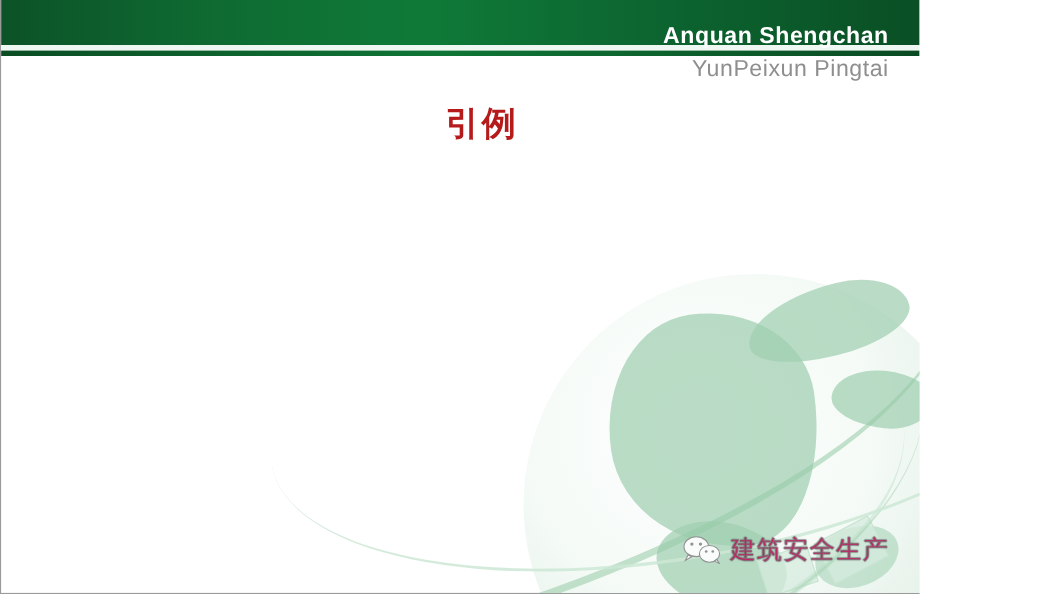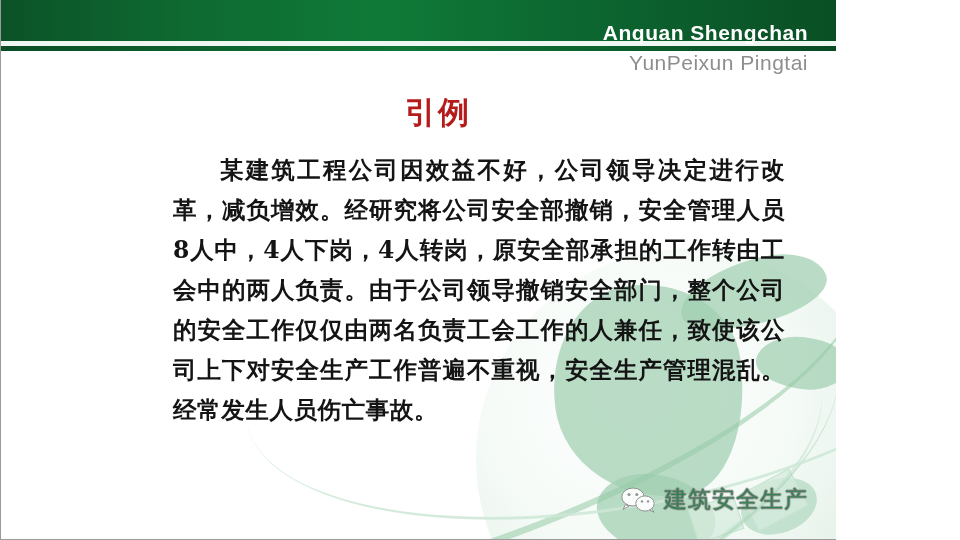--- a/index.html
+++ b/index.html
@@ -248,21 +248,21 @@
   .wechat-icon {
     width: 34px;
     height: 27px;
     position: relative;
     flex: 0 0 auto;
   }
   .wechat-icon svg { display: block; }
   .watermark-text {
     font-family: "DejaVu Sans", "Liberation Sans", sans-serif;
     font-size: 23px;
-    color: #15803d;
+    color: #be185d;
     letter-spacing: 1px;
     text-shadow:
        0 0 1px rgba(120,120,120,.85),
        1px 0 1px rgba(120,120,120,.55),
       -1px 0 1px rgba(120,120,120,.55),
        0 1px 1px rgba(120,120,120,.55),
        0 -1px 1px rgba(120,120,120,.55);
     -webkit-text-stroke: .6px rgba(110,110,110,.75);
     white-space: nowrap;
   }
@@ -291,23 +291,20 @@
     <div class="header-green"></div>
     <div class="header-stripe-white"></div>
     <div class="header-stripe-green"></div>
     <div class="header-stripe-pale"></div>
   </div>
   <div class="brand-line1">Anquan Shengchan</div>
   <div class="brand-line2">YunPeixun Pingtai</div>
 
   <div class="slide-title">引例</div>
 
-  <div class="body-copy">
-    <p>某建筑工程公司因效益不好，公司领导决定进行改革，减负增效。经研究将公司安全部撤销，安全管理人员8人中，4人下岗，4人转岗，原安全部承担的工作转由工会中的两人负责。由于公司领导撤销安全部门，整个公司的安全工作仅仅由两名负责工会工作的人兼任，致使该公司上下对安全生产工作普遍不重视，安全生产管理混乱。经常发生人员伤亡事故。</p>
-  </div>
 
   <div class="watermark">
     <span class="wechat-icon">
       <svg viewBox="0 0 34 27" width="34" height="27" aria-hidden="true">
         <g stroke="#8d8d8d" stroke-width="1" fill="#ffffff">
           <ellipse cx="12" cy="11" rx="11.2" ry="9"></ellipse>
           <ellipse cx="24" cy="17.5" rx="9.2" ry="7.6"></ellipse>
         </g>
         <path d="M4.5 18.5 L2 23.5 L8 20.2 Z" fill="#ffffff" stroke="#8d8d8d" stroke-width="1"></path>
         <path d="M30.5 22.5 L33 26.2 L28.5 24.2 Z" fill="#ffffff" stroke="#8d8d8d" stroke-width="1"></path>

